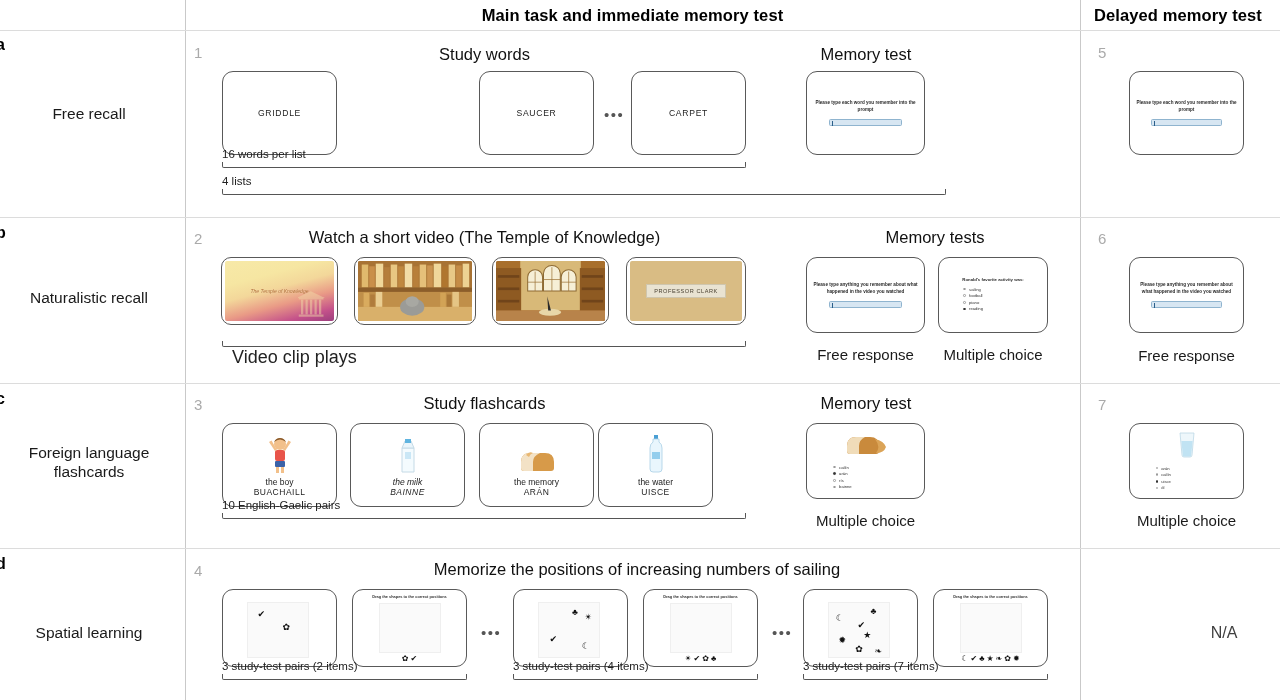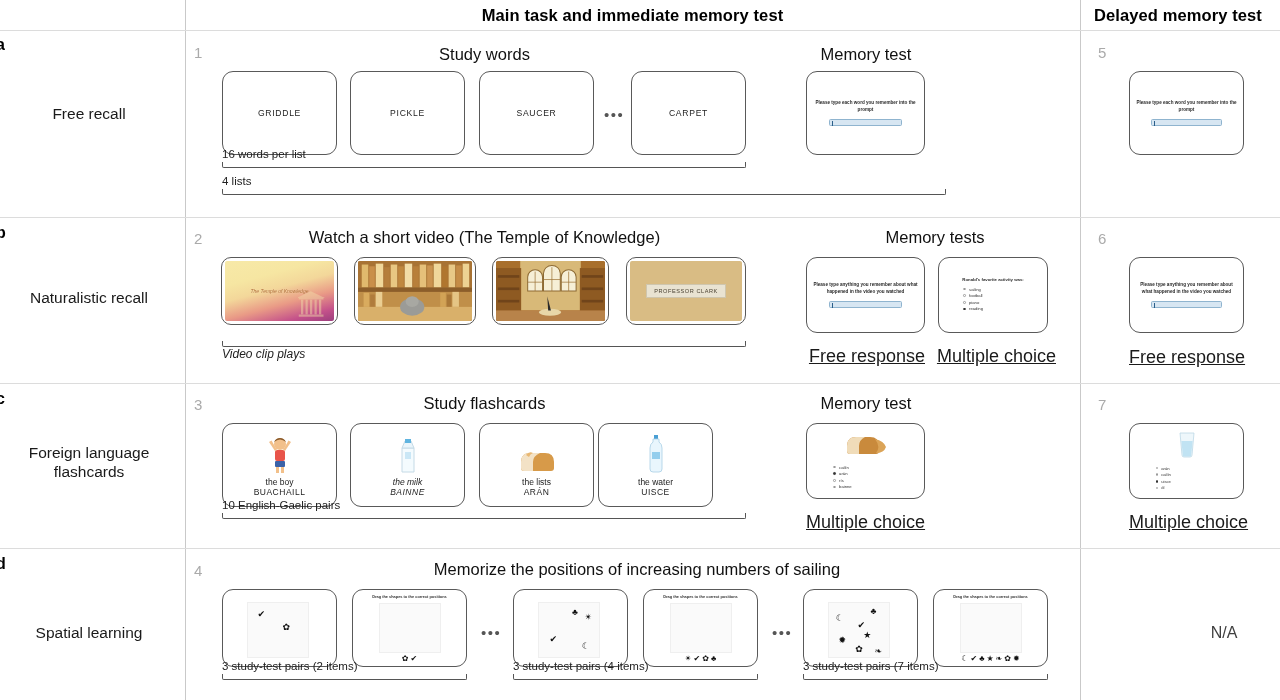--- a/index.html
+++ b/index.html
@@ -103,25 +103,24 @@
   .ellipsis {
     position: absolute;
     font-size: 15px;
     color: #555;
     letter-spacing: 1.5px;
     line-height: 1;
   }
 
   .sub-label {
     position: absolute;
-    font-size: 18px;
+    font-size: 15px;
     color: #1a1a1a;
-    text-align: right;
+    text-align: center;
     white-space: nowrap;
-    text-decoration: underline;
   }
 
   
   .prompt-text {
     font-size: 4.6px;
     line-height: 1.5;
     text-align: center;
     color: #2a2a2a;
     font-weight: bold;
     padding: 0 6px;
@@ -282,23 +281,20 @@
   <div class="row-letter" style="top:36px;">a</div>
   <div class="row-title" style="top:104px;">Free recall</div>
   <div class="step-num" style="left:194px; top:44px;">1</div>
   <div class="step-num" style="left:1098px; top:44px;">5</div>
 
   <div class="panel-title" style="left:222px; width:525px; top:45px;">Study words</div>
   <div class="panel-title" style="left:805px; width:122px; top:45px;">Memory test</div>
 
   <div class="card" style="left:222px; top:71px; width:115px; height:84px;">
     <span class="word-card-text">GRIDDLE</span>
-  </div>
-  <div class="card" style="left:350px; top:71px; width:115px; height:84px;">
-    <span class="word-card-text">PICKLE</span>
   </div>
   <div class="card" style="left:479px; top:71px; width:115px; height:84px;">
     <span class="word-card-text">SAUCER</span>
   </div>
   <div class="ellipsis" style="left:604px; top:107px;">•••</div>
   <div class="card" style="left:631px; top:71px; width:115px; height:84px;">
     <span class="word-card-text">CARPET</span>
   </div>
 
   <div class="bracket" style="left:222px; top:162px; width:524px;"></div>
@@ -415,21 +411,21 @@
     </div>
   </div>
 
   <div class="vid" style="left:626px; top:257px; width:120px; height:68px;">
     <div class="vid-inner prof-bg">
       <div class="prof-plate">PROFESSOR CLARK</div>
     </div>
   </div>
 
   <div class="bracket" style="left:222px; top:341px; width:524px;"></div>
-  <div class="bracket-label" style="left:222px; top:347px; width:524px; font-size:12px;font-style:italic;">Video clip plays</div>
+  <div class="bracket-label" style="left:232px; top:347px; width:524px; font-size:18px;">Video clip plays</div>
 
   <div class="card" style="left:806px; top:257px; width:119px; height:76px;">
     <div class="prompt-text">Please type anything you remember about what happened in the video you watched</div>
     <div class="input-bar"></div>
   </div>
   <div class="sub-label" style="left:806px; top:346px; width:119px;">Free response</div>
 
   <div class="card" style="left:938px; top:257px; width:110px; height:76px;">
     <div class="mc-q">Ronald's favorite activity was:</div>
     <div class="mc-list">
@@ -498,21 +494,21 @@
   </div>
 
   <div class="card" style="left:479px; top:423px; width:115px; height:84px;">
     <div class="fc-img">
       <svg width="40" height="28" viewBox="0 0 40 28">
         <path d="M4 16 q0 -9 9 -9 h15 q9 0 9 9 v6 q0 3 -3 3 h-27 q-3 0 -3 -3 z" fill="#d79a49"></path>
         <path d="M4 16 q0 -9 9 -9 h10 q-7 3 -7 9 v9 h-9 q-3 0 -3 -3 z" fill="#f3e2c6"></path>
         <path d="M9 9 q3 -4 7 -2 q-3 1 -4 4z" fill="#e9b873"></path>
       </svg>
     </div>
-    <div class="fc-en">the lists</div>
+    <div class="fc-en">the memory</div>
     <div class="fc-ga">ARÁN</div>
   </div>
 
   <div class="ellipsis" style="left:604px; top:459px;">•••</div>
 
   <div class="card" style="left:598px; top:423px; width:115px; height:84px;">
     <div class="fc-img">
       <svg width="16" height="40" viewBox="0 0 16 40">
         <rect x="6" y="1" width="4" height="4" fill="#4a9fd4"></rect>
         <path d="M5 5 h6 v3 q3 2 3 6 v21 q0 3 -3 3 h-6 q-3 0 -3 -3 v-21 q0 -4 3 -6 z" fill="#e9f6fd" stroke="#a8cfe4" stroke-width=".8"></path>

